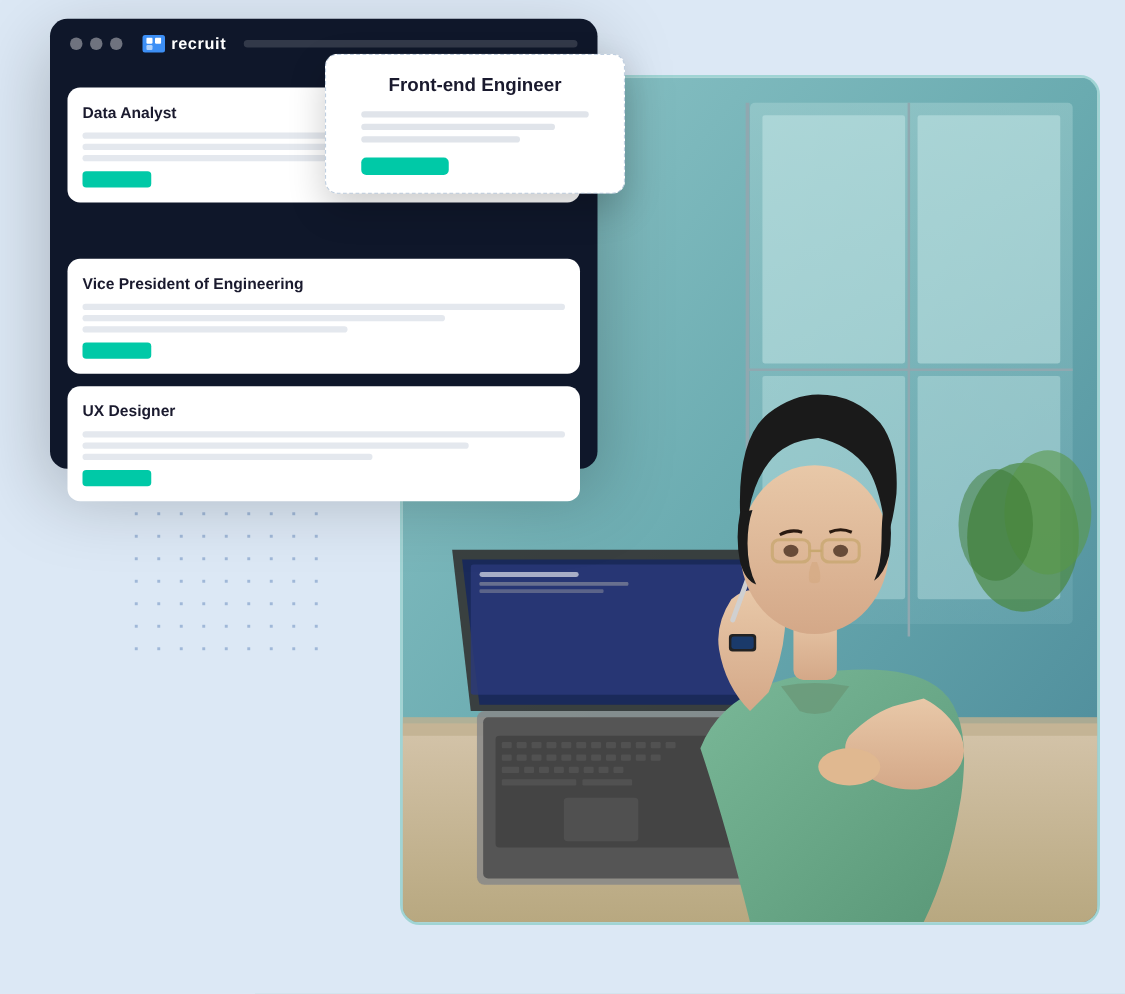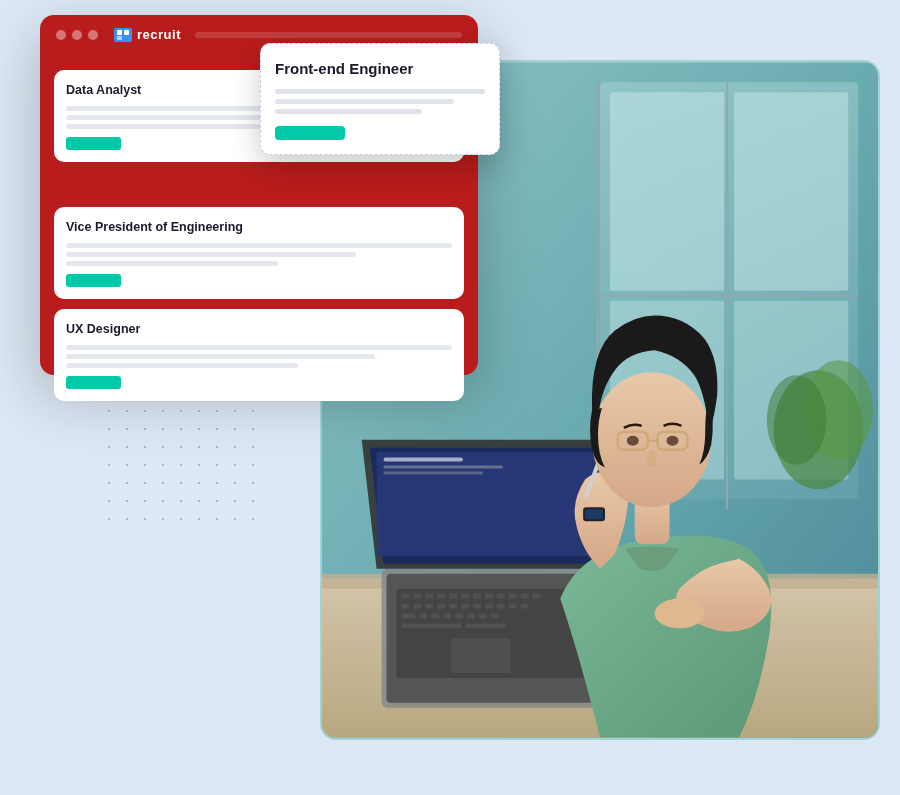--- a/index.html
+++ b/index.html
@@ -50,21 +50,21 @@
       width: 100%; height: 100%;
     }
 
     
     .app-window {
       position: absolute;
       left: 40px;
       top: 15px;
       width: 438px;
       height: 360px;
-      background: #b91c1c;
+      background: #0f172a;
       border-radius: 14px;
       box-shadow: 0 20px 60px rgba(0,0,0,0.25);
       padding: 0;
       overflow: visible;
     }
 
     .window-titlebar {
       display: flex;
       align-items: center;
       padding: 12px 16px 8px;
@@ -154,24 +154,25 @@
     }
 
     
     .featured-card {
       position: absolute;
       top: 28px;
       left: 220px;
       width: 240px;
       background: white;
       border-radius: 10px;
-      padding: 16px 14px 14px;
+      padding: 16px 28px 14px;
       box-shadow: 0 12px 30px rgba(0,0,0,0.2);
       z-index: 20;
       border: 1.5px dashed #c0cfe0;
+      text-align: center;
     }
 
     .featured-title {
       font-size: 15px;
       font-weight: 700;
       color: #1a1a2e;
       margin-bottom: 12px;
     }
 
     .feat-line {

